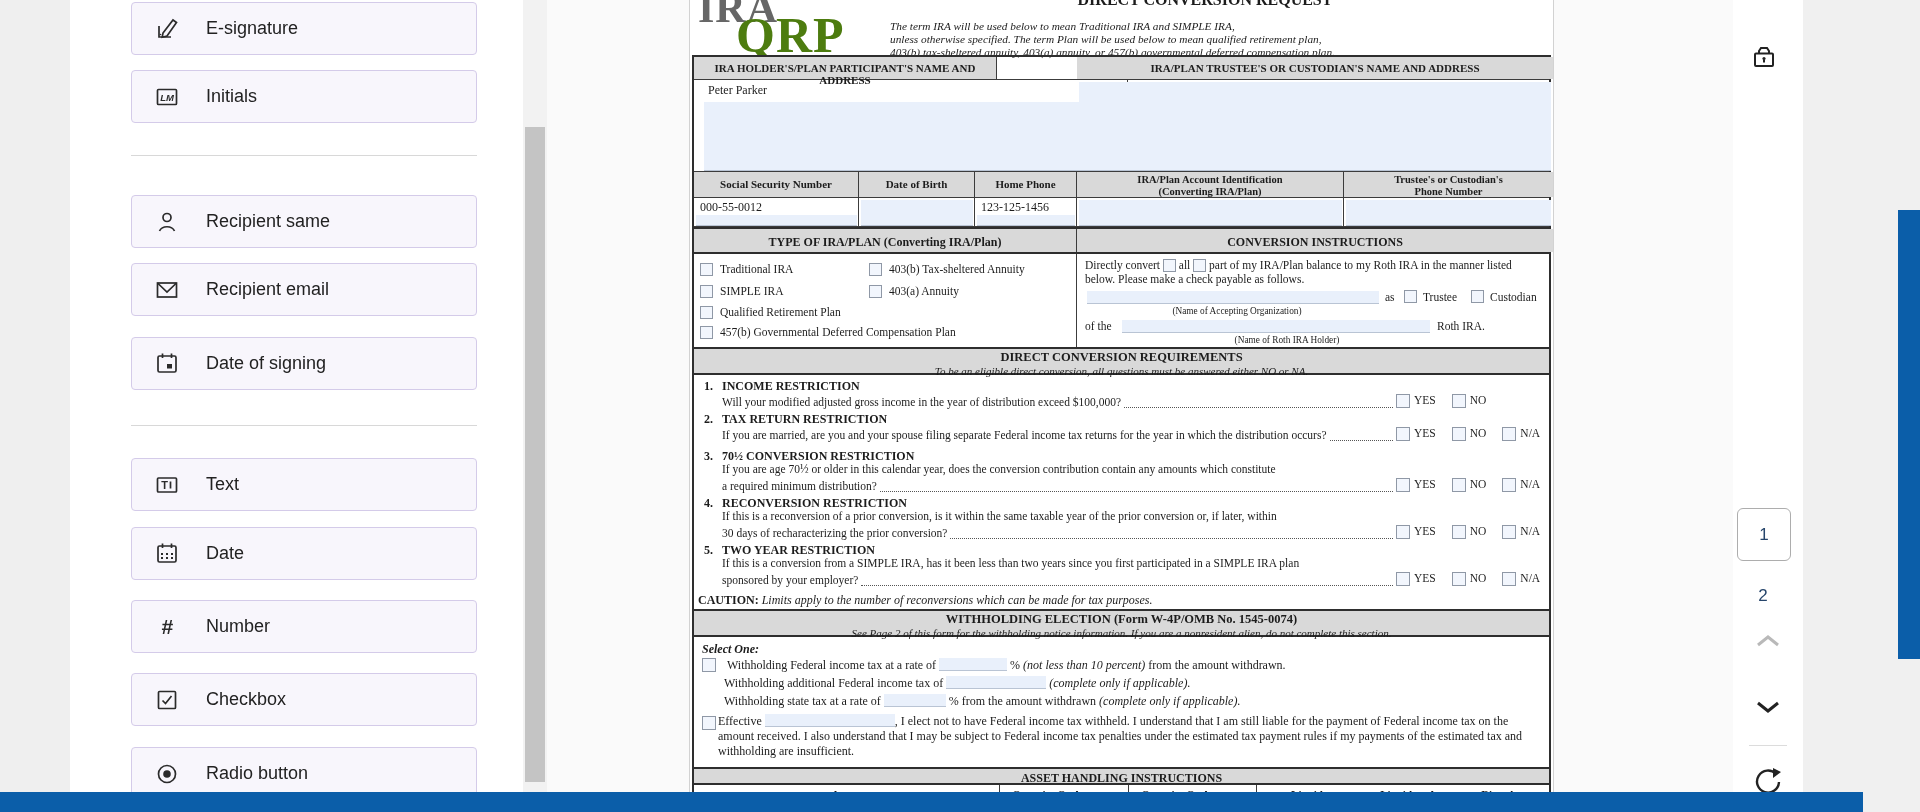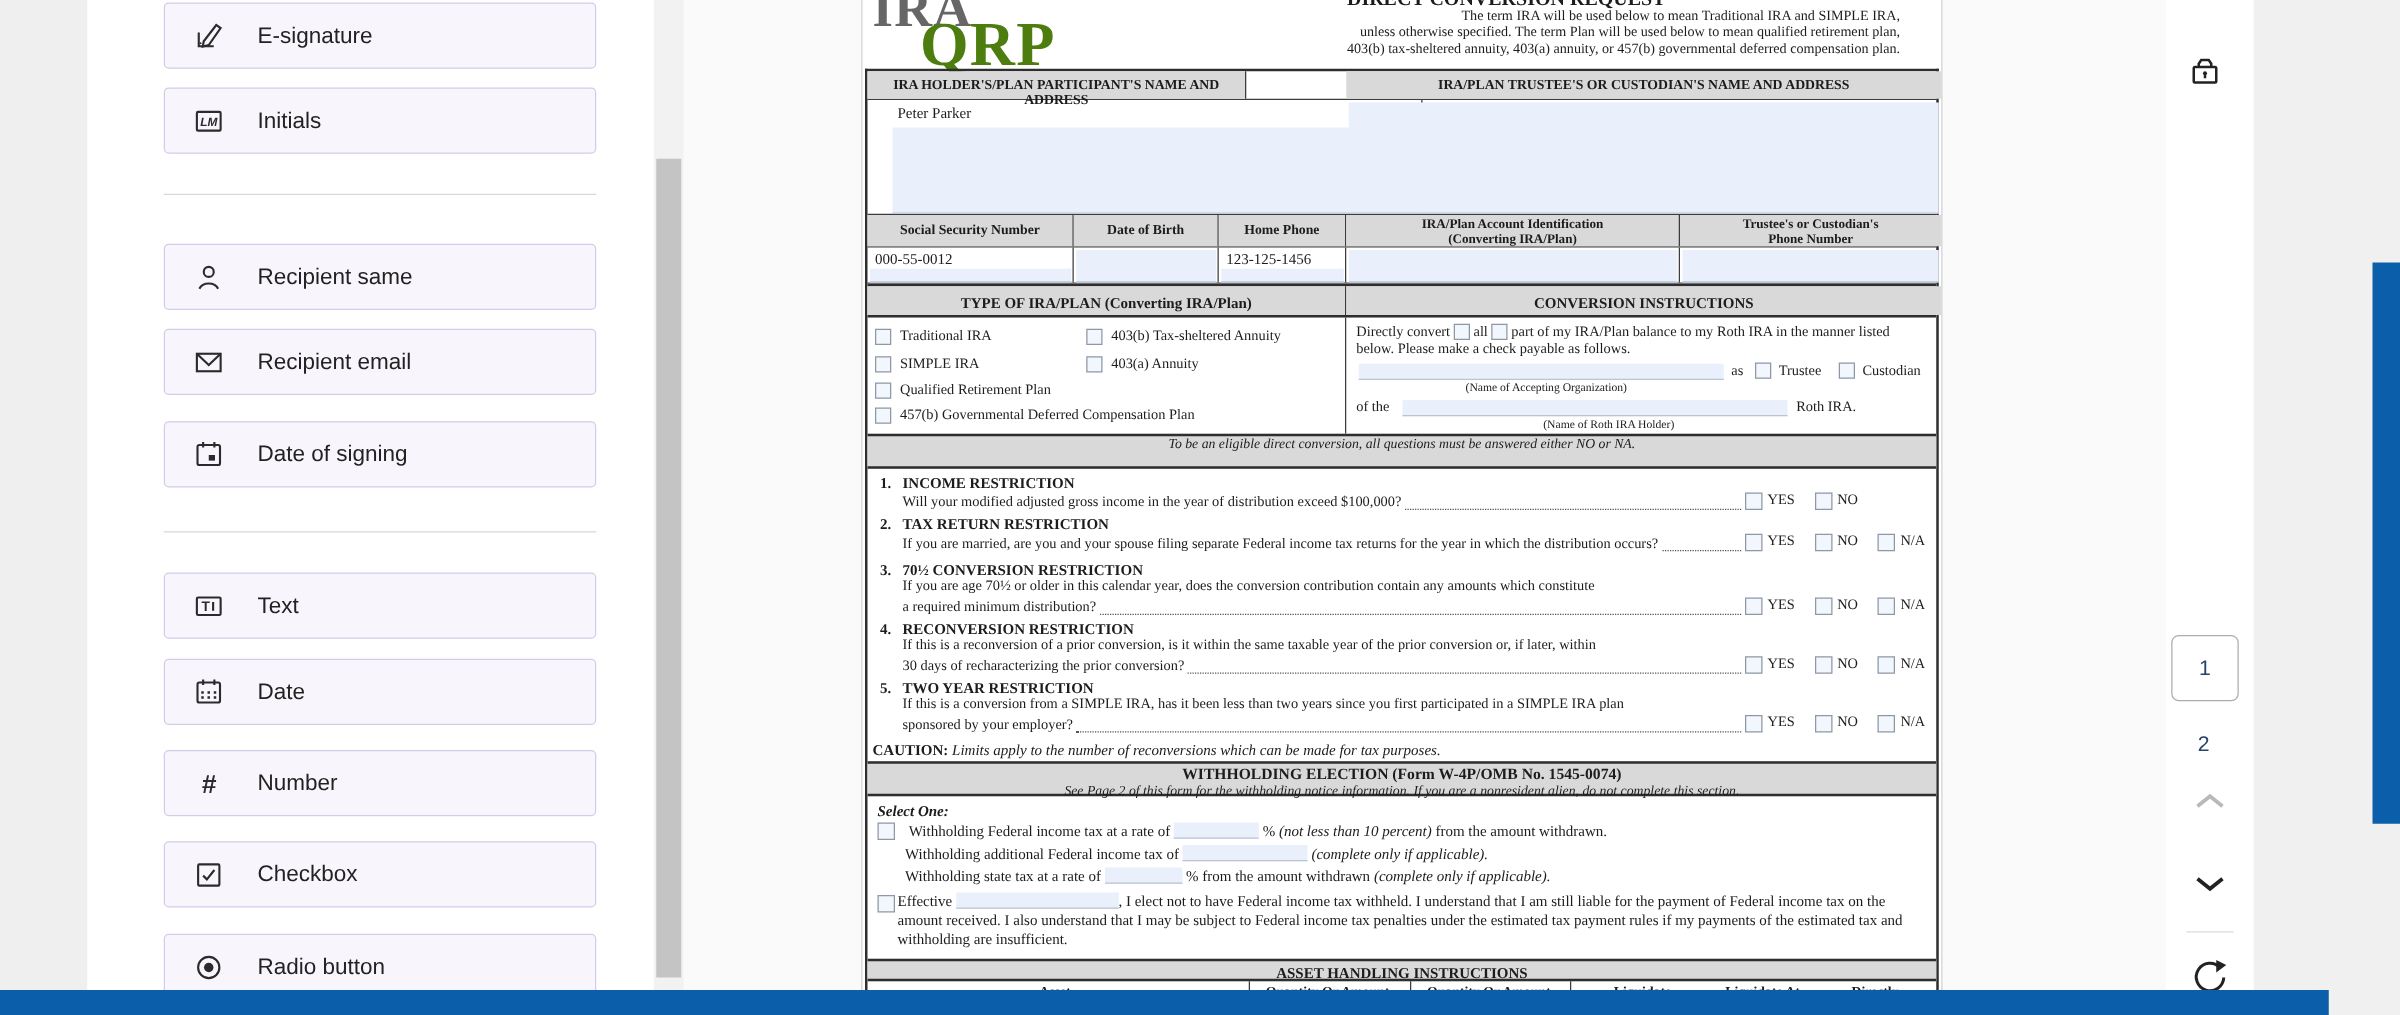--- a/index.html
+++ b/index.html
@@ -18,21 +18,21 @@
   #sb-thumb{position:absolute;left:525px;top:127px;width:20px;height:655px;background:#c4c4c4;}
   
   #viewer{position:absolute;left:547px;top:0;width:1186px;height:812px;background:#fafafa;}
   #page{position:absolute;left:143px;top:0;width:863px;height:812px;background:#ffffff;
         font-family:"Liberation Serif",serif;color:#1c1c1c;overflow:hidden;
         box-shadow:0 0 0 1px #d2d2d2;}
   .abs{position:absolute;}
   #logo-ira{left:8px;top:-16px;font-size:42px;font-weight:bold;color:#666;letter-spacing:1px;}
   #logo-qrp{left:46px;top:6px;font-size:50px;font-weight:bold;color:#4d7c0f;letter-spacing:1px;}
   #doc-title{left:200px;top:-9px;width:630px;text-align:center;font-size:16px;font-weight:bold;}
-  #doc-intro{left:200px;top:7px;width:630px;text-align:right;
+  #doc-intro{left:200px;top:20px;width:630px;text-align:left;font-style:italic;
              font-size:11.3px;line-height:13px;}
   #tablewrap{position:absolute;left:2px;right:2px;top:55px;bottom:0;
              border:2px solid #2e2e2e;border-bottom:none;}
   .row{position:absolute;left:0;right:0;box-sizing:border-box;}
   .cell{position:absolute;top:0;bottom:0;box-sizing:border-box;border-right:1px solid #3c3c3c;}
   .cell:last-child,.cell.noR{border-right:none;}
   .hdrcell{background:#d9d9d9;font-weight:bold;text-align:center;}
   .sect{background:#d9d9d9;border-top:2px solid #2e2e2e;border-bottom:2px solid #2e2e2e;}
   .bline{border-bottom:1px solid #3c3c3c;}
   .fld{position:absolute;background:#e9f0fb;border-bottom:1px solid #b9c4d4;}
@@ -182,21 +182,21 @@
     </div>
 
     <div id="tablewrap">
 
       <div class="row bline" style="top:0;height:23px">
         <div class="cell hdrcell" style="left:0;width:303px;font-size:11px;padding-top:5px">IRA HOLDER'S/PLAN PARTICIPANT'S NAME AND ADDRESS</div>
         <div class="cell hdrcell noR" style="left:383px;width:476px;font-size:11px;padding-top:5px">IRA/PLAN TRUSTEE'S OR CUSTODIAN'S NAME AND ADDRESS</div>
       </div>
 
       <div class="row bline" style="top:23px;height:92px">
-        <div class="cell" style="left:18px;width:426px">
+        <div class="cell" style="left:8px;width:426px">
           <span class="abs" style="left:6px;top:3px;font-size:12px">Peter Parker</span>
           <div class="fld" style="left:2px;top:22px;width:379px;height:68px"></div>
         </div>
         <div class="cell noR" style="left:383px;width:476px">
           <div class="fld" style="left:2px;top:2px;width:472px;height:88px"></div>
         </div>
       </div>
 
       <div class="row bline" style="top:115px;height:26px">
         <div class="cell hdrcell" style="left:0;width:165px;font-size:11px;padding-top:6px">Social Security Number</div>
@@ -269,20 +269,21 @@
           <span class="abs" style="left:413px;top:37px">Custodian</span>
           <div class="abs cap" style="left:60px;top:52px;width:200px">(Name of Accepting Organization)</div>
           <span class="abs" style="left:8px;top:66px">of the</span>
           <div class="fld" style="left:45px;top:66px;width:308px;height:12px"></div>
           <span class="abs" style="left:360px;top:66px">Roth IRA.</span>
           <div class="abs cap" style="left:110px;top:81px;width:200px">(Name of Roth IRA Holder)</div>
         </div>
       </div>
 
       <div class="row sect" style="top:290px;height:28px;text-align:center">
+        <div style="font-size:12.5px;font-weight:bold;padding-top:1px">DIRECT CONVERSION REQUIREMENTS</div>
         <div class="it" style="font-size:11px">To be an eligible direct conversion, all questions must be answered either NO or NA.</div>
       </div>
 
       <div class="row ittl" style="top:322px">
         <span class="n">1.</span>
           <span>INCOME RESTRICTION</span>
       </div>
       <div class="row qrow" style="top:337px">
         <span>Will your modified adjusted gross income in the year of distribution exceed $100,000?</span>
           <span class="lead"></span>

